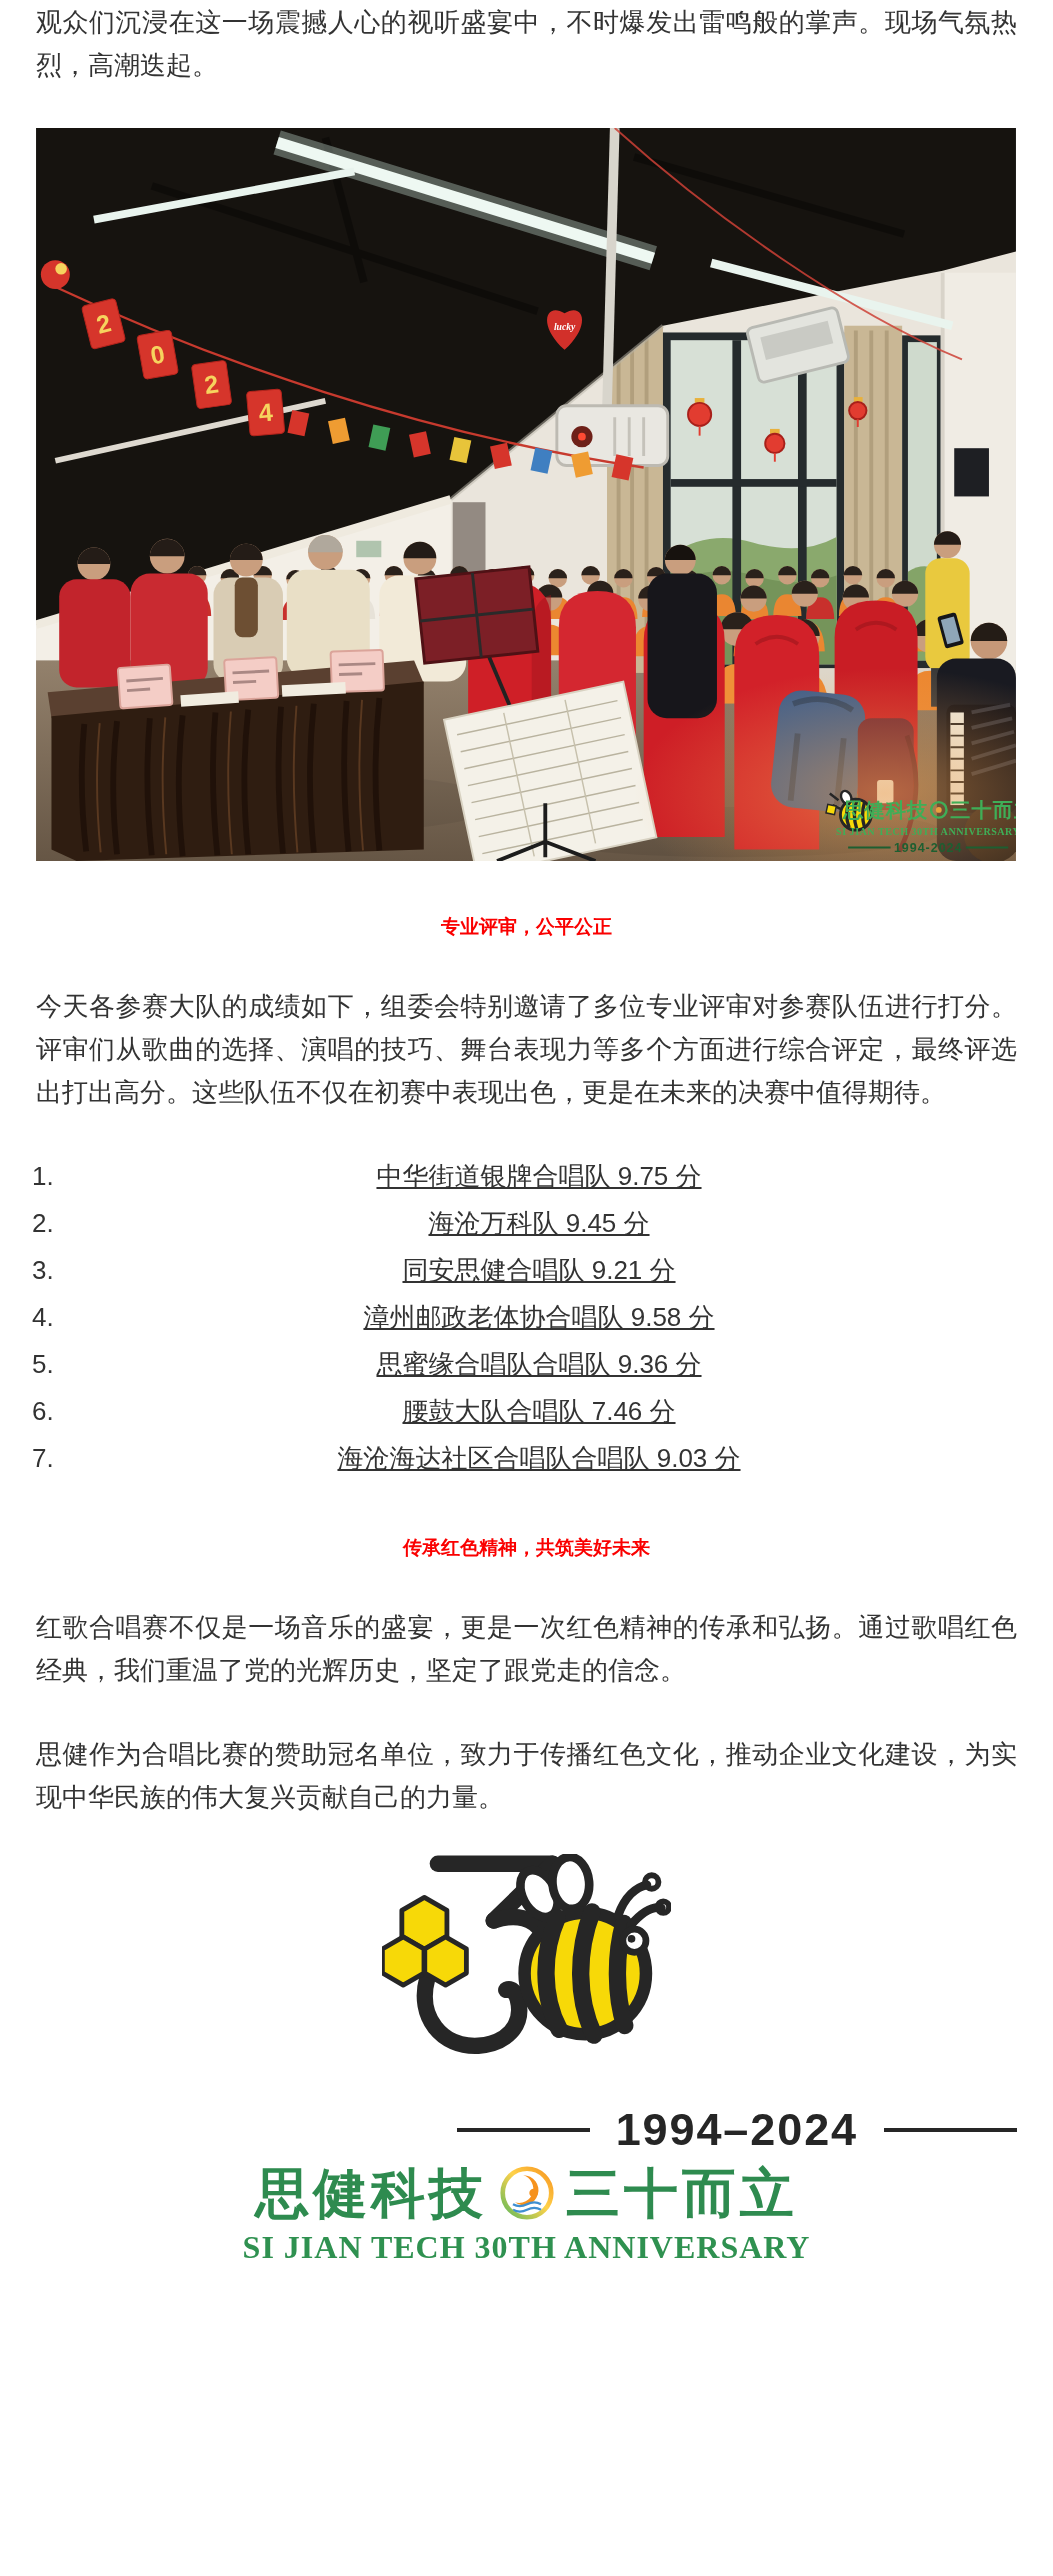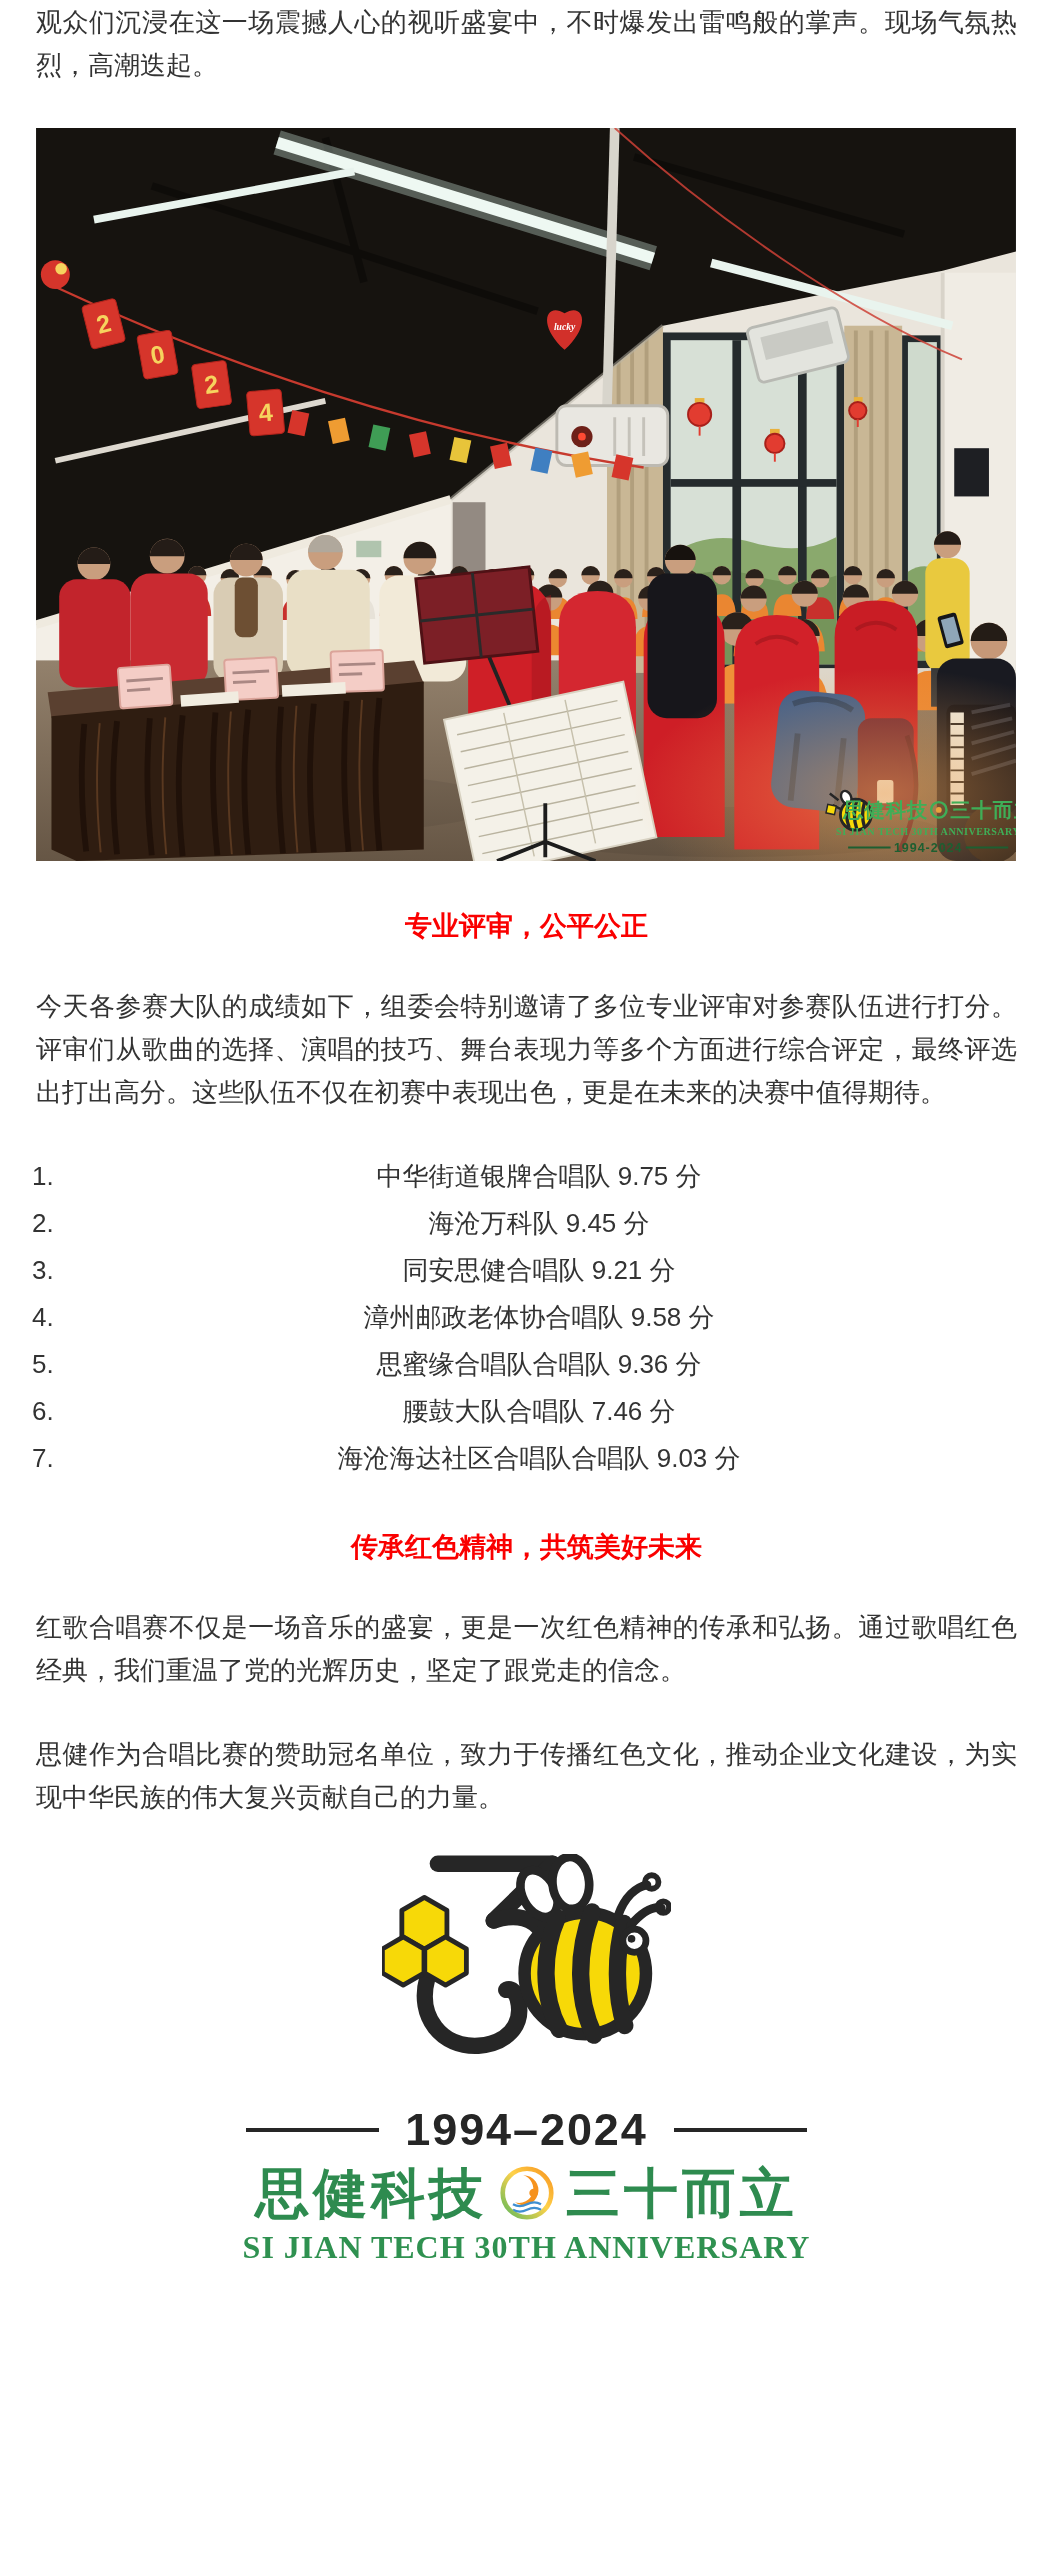--- a/index.html
+++ b/index.html
@@ -10,29 +10,29 @@
     font-size:26px;
     line-height:43px;
   }
   .content{padding:2.9px 36px 62px;}
   p.para{margin:41px 0 0;text-align:justify;text-justify:inter-ideograph;}
   p.para.first{margin-top:0;font-family:Liberation Mono, monospace;}
   figure.photo{margin:39px 0 0;padding:0;width:980px;height:733px;overflow:hidden;}
   figure.photo svg{display:block;width:980px;height:733px;}
   h2.red-heading{
     margin:48px 0 0;
-    font-size:27px;line-height:35px;
+    font-size:19px;line-height:35px;
     color:#fa0000;text-align:center;font-weight:bold;
   }
   p.center-line{margin:43px 0 0;text-align:center;}
   ol.scores{margin:39px 0 0;padding:0 0 0 25px;}
-  ol.scores li{text-align:center;line-height:47px;color:#333;}
+  ol.scores li{text-align:center;line-height:47px;color:#333;text-decoration:underline;}
   footer.logo-block{margin-top:35px;text-align:center;}
   .bee30{display:block;margin:0 auto;width:289px;height:214px;}
-  .years-row{display:flex;align-items:center;justify-content:center;gap:26px;margin-top:37px;}
+  .years-row{display:flex;align-items:center;justify-content:flex-end;gap:26px;margin-top:37px;}
   .years-row .dash{width:133px;height:3.9px;background:#262626;}
   .years{font-size:45px;font-weight:bold;color:#262626;letter-spacing:1.9px;line-height:50px;}
   .cn-row{display:flex;align-items:center;justify-content:center;gap:11.6px;margin-top:7.7px;
     color:#2e8b4f;font-size:54px;font-weight:bold;letter-spacing:3.9px;line-height:60px;}
   .sj-icon{width:56px;height:56px;flex:0 0 auto;}
   .en-row{margin-top:5.8px;font-family:"Liberation Serif","DejaVu Serif",serif;font-weight:bold;
     font-size:32px;line-height:39px;color:#2f9150;letter-spacing:1px;}
 </style>
 </head>
 <body>

